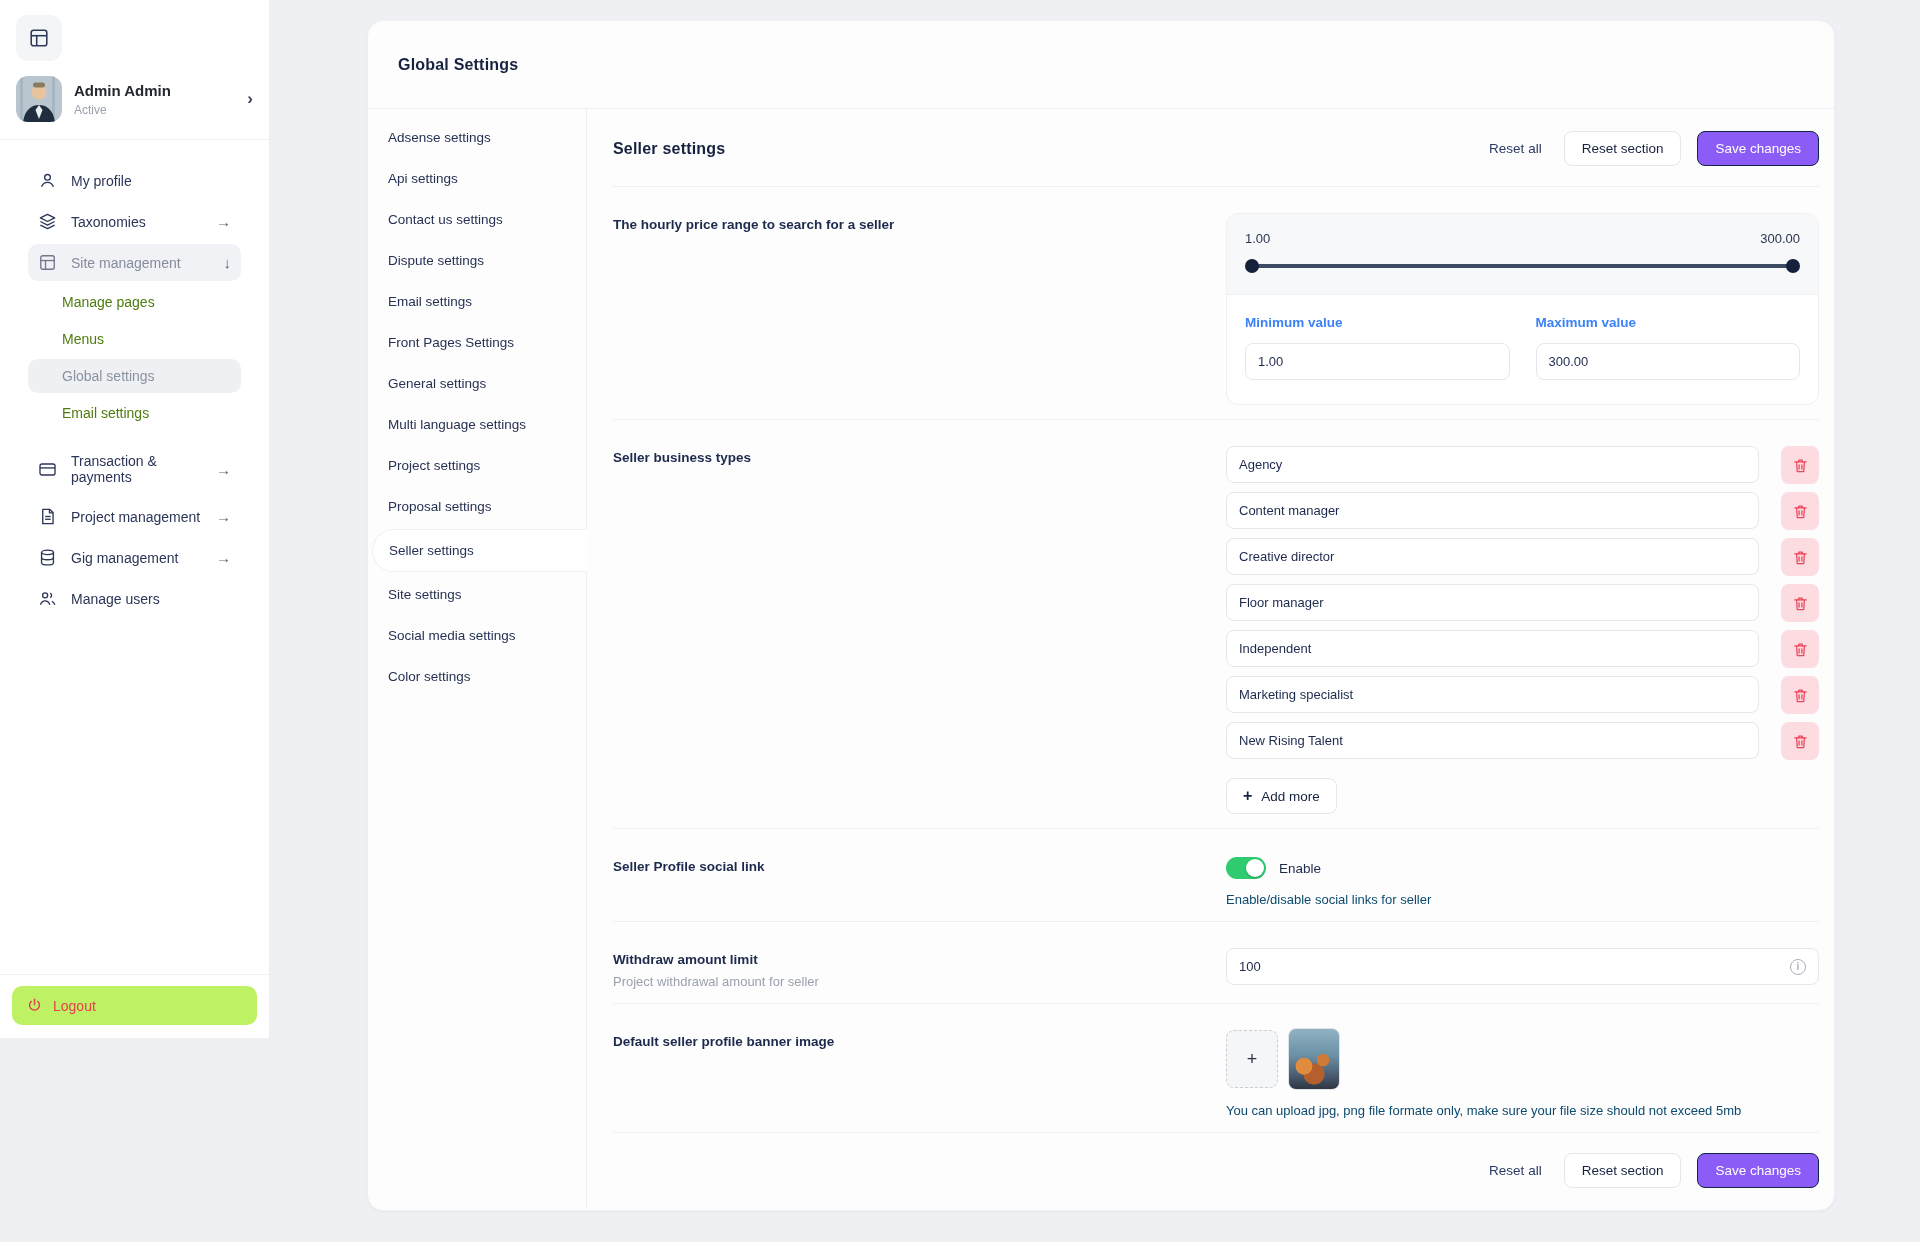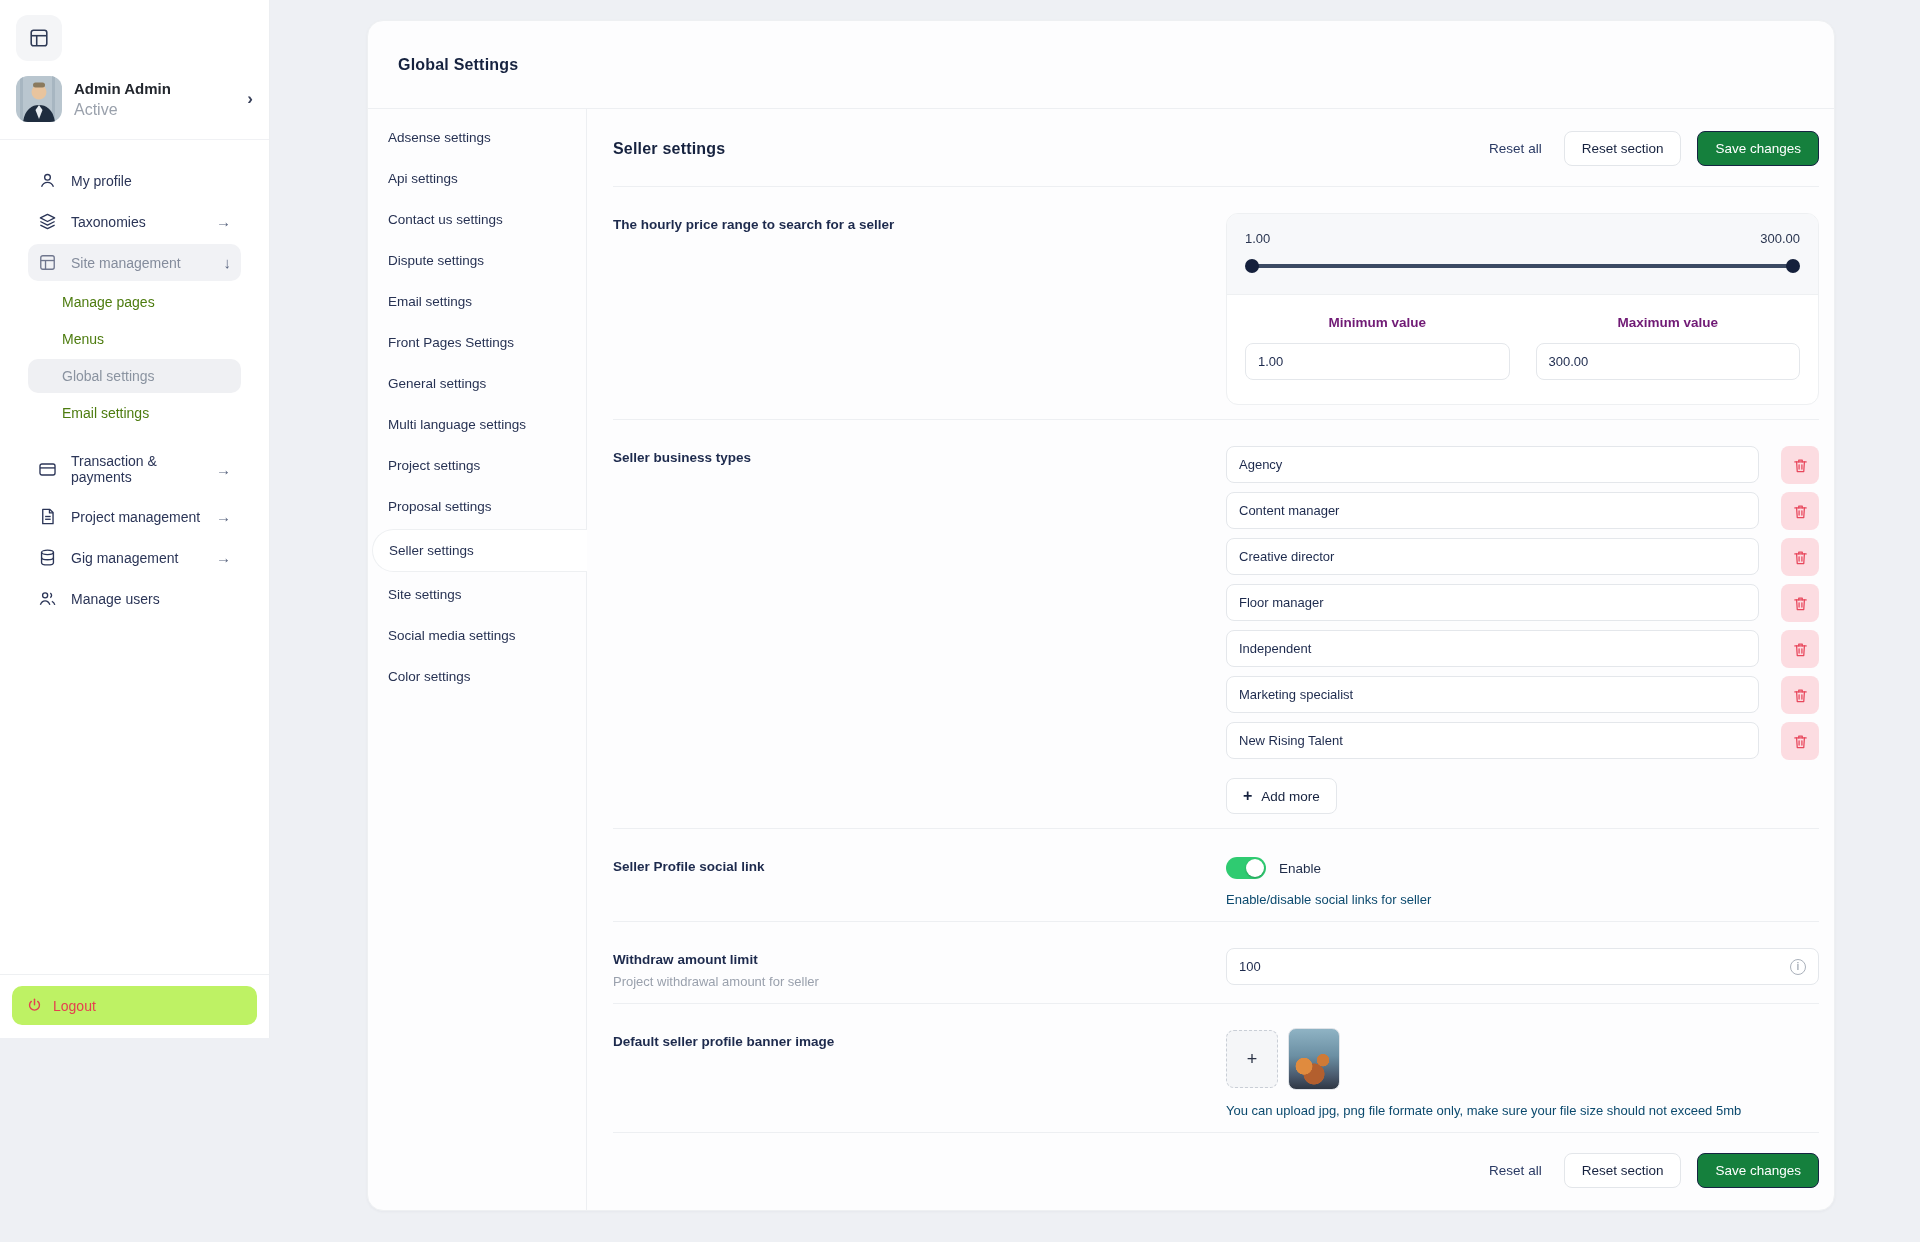--- a/index.html
+++ b/index.html
@@ -22,21 +22,21 @@
   .logo-btn {
     width:46px; height:46px; border-radius:12px; background:#f4f5f7; border:none;
     display:flex; align-items:center; justify-content:center; cursor:pointer;
   }
   .profile {
     display:flex; align-items:center; gap:12px; padding:15px 16px 17px;
     border-bottom:1px solid #f0f1f4; cursor:pointer;
   }
   .avatar { width:46px; height:46px; border-radius:12px; overflow:hidden; flex-shrink:0; }
   .profile-name { font-weight:700; font-size:15px; color:#23272e; }
-  .profile-status { font-size:16px; color:#9aa1ac; margin-top:4px; }
+  .profile-status { font-size:12px; color:#9aa1ac; margin-top:4px; }
   .profile-chevron { margin-left:auto; color:#39415a; font-size:17px; font-weight:700; }
 
   .nav { padding:22px 28px 0; flex:1; }
   .nav-item {
     display:flex; align-items:center; gap:14px; padding:9px 10px; border-radius:10px;
     font-size:14px; color:#2b3557; cursor:pointer; margin-bottom:4px;
   }
   .nav-item svg { flex-shrink:0; }
   .nav-item .arrow { margin-left:auto; color:#5b6680; font-size:15px; }
   .nav-item.active { background:#f1f2f5; color:#848c9c; }
@@ -79,39 +79,39 @@
 
   .content { flex:1; padding:0 15px 0 26px; min-width:0; }
   .content-header {
     display:flex; align-items:center; gap:16px; padding:22px 0 20px;
     border-bottom:1px solid #edeff2;
   }
   .content-title { flex:1; font-size:16px; font-weight:700; color:#16223f; letter-spacing:.2px; }
   .btn { font-family:inherit; font-size:13.5px; cursor:pointer; }
   .btn-link { background:none; border:none; color:#2a3a64; padding:8px 6px; }
   .btn-outline { background:#fff; border:1px solid #e3e6ea; border-radius:8px; color:#16223f; padding:9px 17px; }
-  .btn-primary { background:#15803d; border:1px solid #152441; border-radius:8px; color:#fff; padding:9px 17px; }
+  .btn-primary { background:#8b5cf6; border:1px solid #152441; border-radius:8px; color:#fff; padding:9px 17px; }
 
   .row { display:flex; border-bottom:1px solid #edeff2; padding:26px 0 14px; }
   .row-label { width:613px; flex-shrink:0; padding-top:4px; font-weight:700; color:#1d2a4d; }
   .row-label .sub { font-weight:400; color:#9aa1ad; margin-top:7px; font-size:13px; }
   .row-control { flex:1; min-width:0; }
 
   
   .range-panel { border:1px solid #eef0f2; border-radius:12px; overflow:hidden; background:#fff; }
   .range-top { background:#f7f8fa; padding:17px 18px 21px; border-bottom:1px solid #eef0f2; }
   .range-labels { display:flex; justify-content:space-between; font-size:13px; color:#2a3550; margin-bottom:13px; }
   .slider { position:relative; height:14px; cursor:pointer; }
   .slider-track { position:absolute; top:5px; left:2px; right:2px; height:4px; background:#3c4a63; border-radius:2px; }
   .slider-handle { position:absolute; top:0; width:14px; height:14px; border-radius:50%; background:#15203c; cursor:grab; }
   .slider-handle.min { left:0; }
   .slider-handle.max { right:0; }
   .range-bottom { display:flex; gap:26px; padding:20px 18px 24px; }
   .range-field { flex:1; }
-  .range-field .f-label { font-weight:700; color:#701a75; margin-bottom:13px;text-align:center; }
+  .range-field .f-label { font-weight:700; color:#3b82f6; margin-bottom:13px; }
   .text-input {
     width:100%; border:1px solid #e4e7eb; border-radius:8px; padding:10px 12px;
     font-size:13px; color:#1d2a4d; background:#fff; font-family:inherit; outline:none;
   }
 
   
   .bt-row { display:flex; align-items:flex-start; gap:22px; margin-bottom:8px; }
   .bt-row .text-input { flex:1; }
   .trash-btn {
     width:38px; height:38px; border-radius:8px; background:#fcdce1; border:none;

